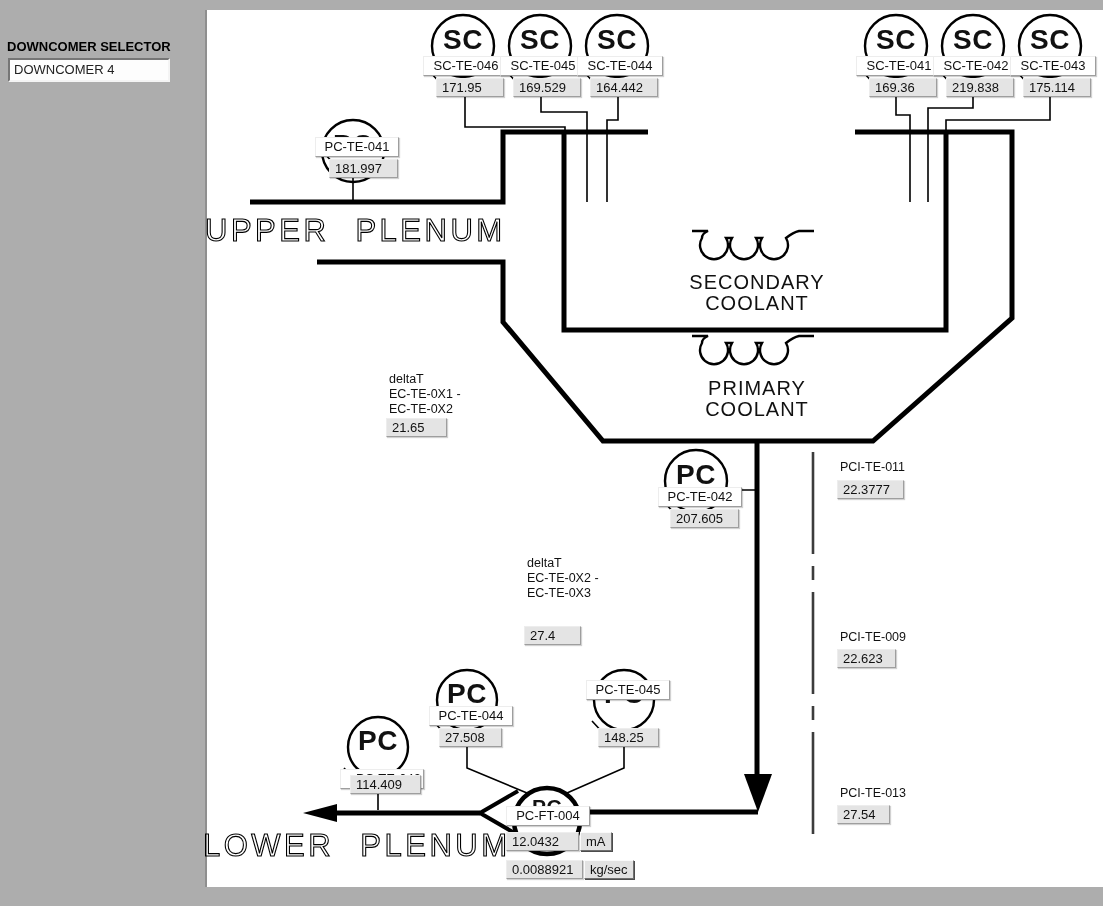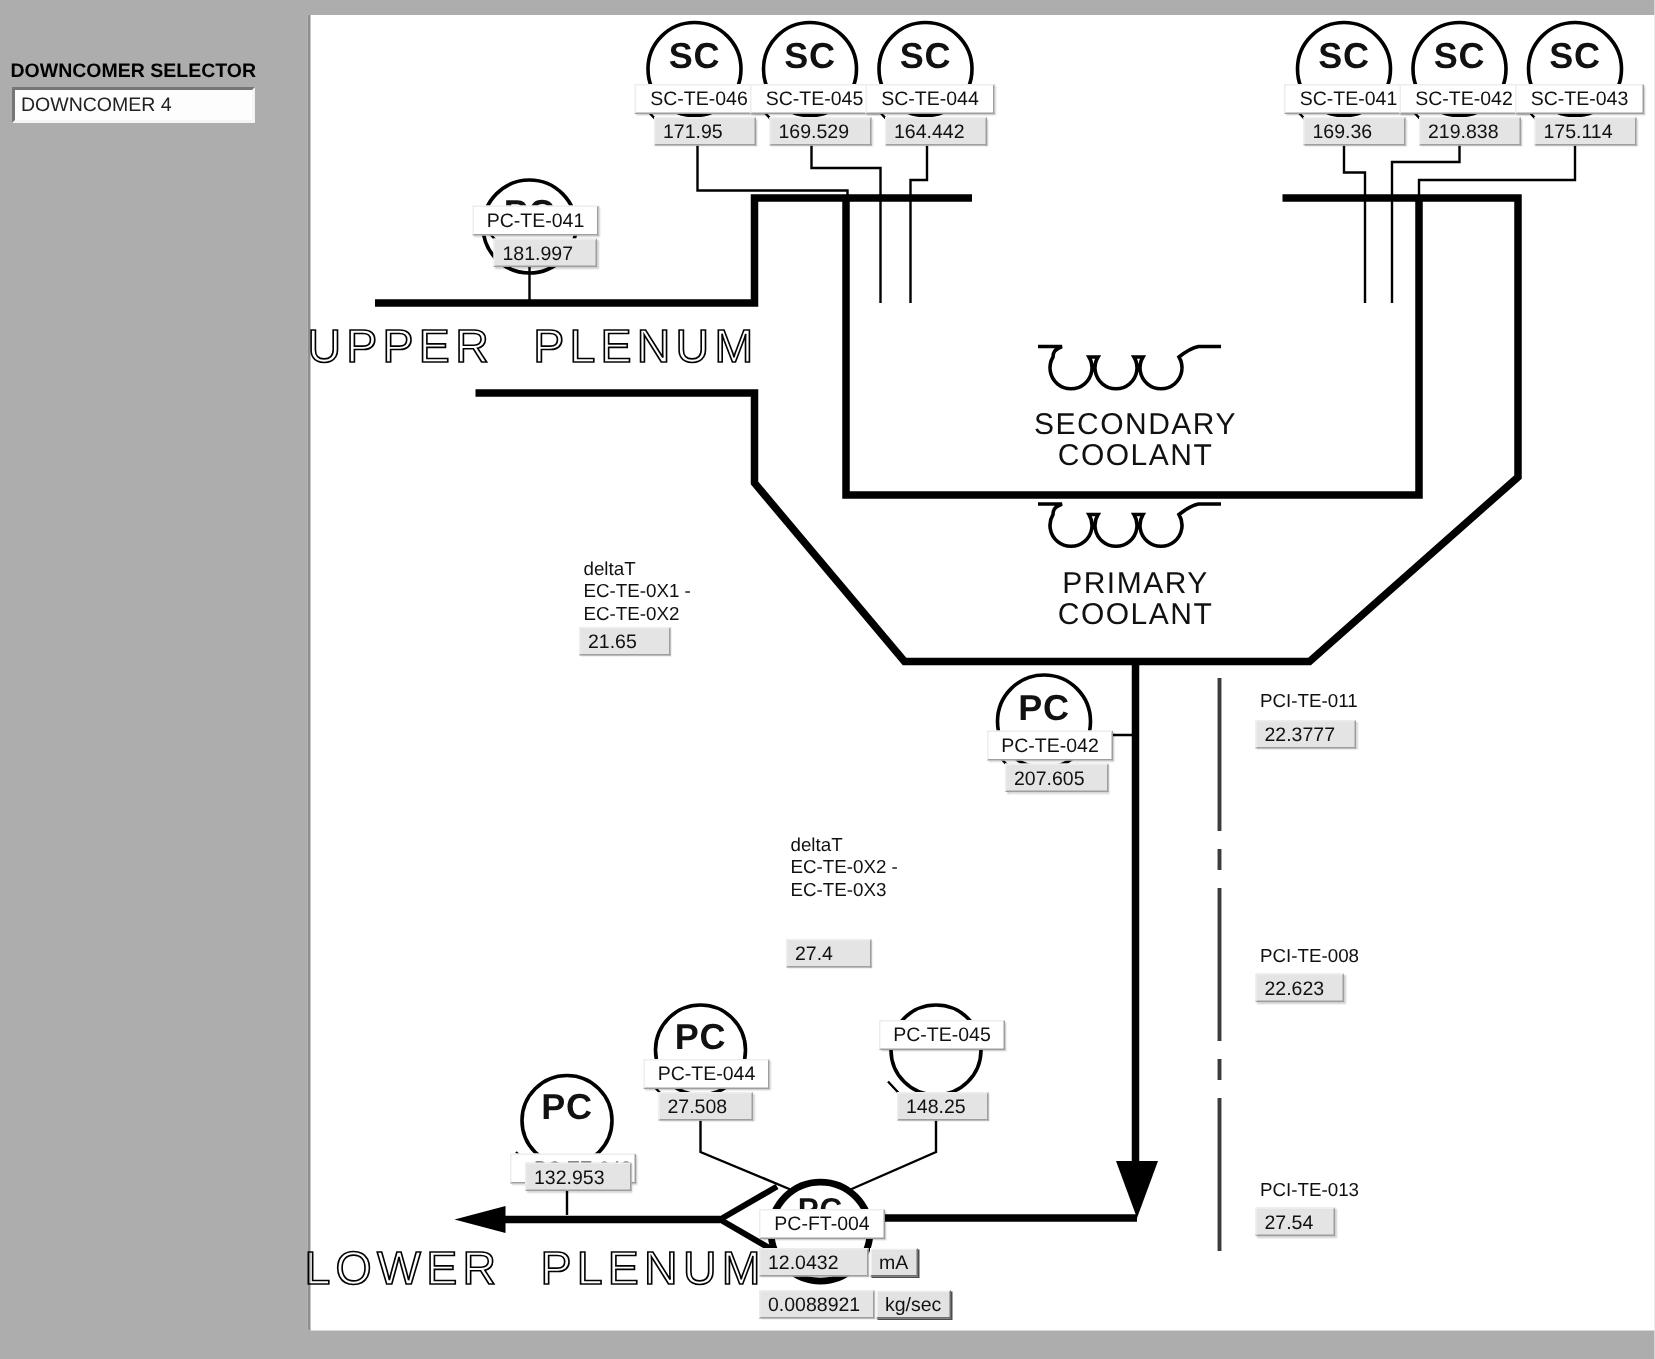--- a/index.html
+++ b/index.html
@@ -6,21 +6,21 @@
   body{width:1103px;height:906px;background:#adadad;font-family:"Liberation Sans",sans-serif;position:relative;overflow:hidden;}
   #stage{position:absolute;left:0;top:0;width:1103px;height:906px;}
   #panel{position:absolute;left:205px;top:10px;width:898px;height:877px;background:#ffffff;border-left:2px solid #8f8f8f;}
   #pipes{position:absolute;left:0;top:0;width:1103px;height:906px;pointer-events:none;}
   
   .sel-label{position:absolute;left:7px;top:39px;font-size:13px;font-weight:bold;color:#000;letter-spacing:0px;}
   .sel-input{position:absolute;left:8px;top:58px;width:150px;height:16px;background:#fdfdfd;
     border-top:2px solid #767676;border-left:2px solid #767676;border-bottom:2px solid #f4f4f4;border-right:2px solid #f4f4f4;
     font-size:13px;color:#222;padding:2px 4px;}
   
-  .blt{position:absolute;width:62px;text-align:center;font-size:24px;font-weight:bold;color:#111;letter-spacing:0.5px;}
+  .blt{position:absolute;width:62px;text-align:center;font-size:28px;font-weight:bold;color:#111;letter-spacing:0.5px;}
   
   .tagbox{position:absolute;height:17px;background:#ffffff;border:1px solid #ededed;border-right-color:#9e9e9e;border-bottom-color:#9e9e9e;
     box-shadow:1px 1px 1px rgba(0,0,0,0.18);font-size:13px;color:#111;text-align:center;padding:1px 2px 0 2px;}
   .valbox{position:absolute;height:16px;background:#e4e4e4;border:1px solid #ededed;border-right-color:#9e9e9e;border-bottom-color:#9e9e9e;
     box-shadow:1px 1px 1px rgba(0,0,0,0.18);font-size:13px;color:#111;text-align:left;padding:1px 4px 0 5px;}
   .unitbtn{position:absolute;height:16px;background:#e2e2e2;border:1px solid #6f6f6f;border-top-color:#fafafa;border-left-color:#fafafa;
     box-shadow:1px 1px 0 #4c4c4c;font-size:13px;color:#111;padding:1px 5px 0 5px;}
   .plain{position:absolute;font-size:12.5px;color:#111;line-height:15px;white-space:pre;}
 </style>
 </head>
@@ -105,21 +105,21 @@
   <div class="blt" style="left:322px;top:129px;">PC</div>
   <div class="tagbox" style="left:315px;top:137px;width:78px;">PC-TE-041</div>
   <div class="valbox" style="left:329px;top:159px;width:58px;">181.997</div>
 
   <div class="blt" style="left:665px;top:459px;">PC</div>
   <div class="tagbox" style="left:658px;top:487px;width:78px;">PC-TE-042</div>
   <div class="valbox" style="left:670px;top:509px;width:58px;">207.605</div>
 
   <div class="blt" style="left:347px;top:725px;">PC</div>
   <div class="tagbox" style="left:340px;top:769px;width:78px;text-align:right;">PC-TE-043</div>
-  <div class="valbox" style="left:350px;top:775px;width:60px;">132.953</div>
+  <div class="valbox" style="left:350px;top:775px;width:60px;">114.409</div>
 
   <div class="blt" style="left:436px;top:678px;">PC</div>
   <div class="tagbox" style="left:429px;top:706px;width:78px;">PC-TE-044</div>
   <div class="valbox" style="left:439px;top:728px;width:52px;">27.508</div>
 
   <div class="blt" style="left:593px;top:678px;">PC</div>
   <div class="tagbox" style="left:586px;top:680px;width:78px;">PC-TE-045</div>
   <div class="valbox" style="left:598px;top:728px;width:50px;">148.25</div>
 
   <div class="blt" style="left:516px;top:795px;font-size:21px;">PC</div>
@@ -130,17 +130,17 @@
   <div class="unitbtn" style="left:584px;top:860px;">kg/sec</div>
 
   <div class="plain" style="left:389px;top:372px;"><span>deltaT</span><br><span>EC-TE-0X1 -</span><br><span>EC-TE-0X2</span></div>
   <div class="valbox" style="left:386px;top:418px;width:50px;">21.65</div>
 
   <div class="plain" style="left:527px;top:556px;"><span>deltaT</span><br><span>EC-TE-0X2 -</span><br><span>EC-TE-0X3</span></div>
   <div class="valbox" style="left:524px;top:602px;width:46px;margin-top:24px;">27.4</div>
 
   <div class="plain" style="left:840px;top:460px;">PCI-TE-011</div>
   <div class="valbox" style="left:837px;top:480px;width:56px;">22.3777</div>
-  <div class="plain" style="left:840px;top:630px;">PCI-TE-008</div>
+  <div class="plain" style="left:840px;top:630px;">PCI-TE-009</div>
   <div class="valbox" style="left:837px;top:649px;width:48px;">22.623</div>
   <div class="plain" style="left:840px;top:786px;">PCI-TE-013</div>
   <div class="valbox" style="left:837px;top:805px;width:42px;">27.54</div>
 </div>
 
 </body></html>

